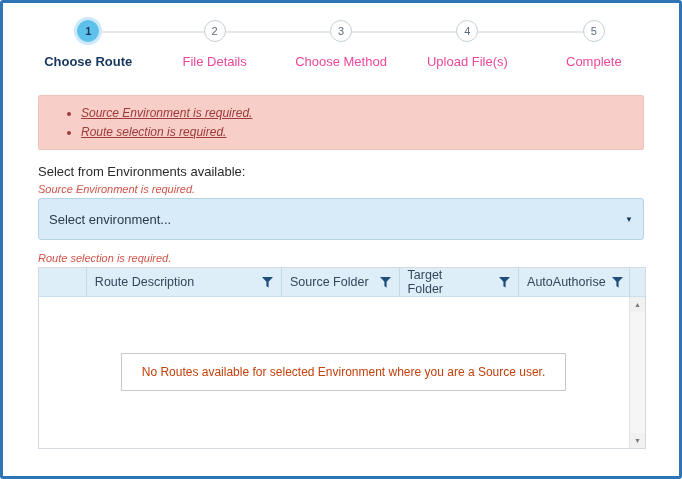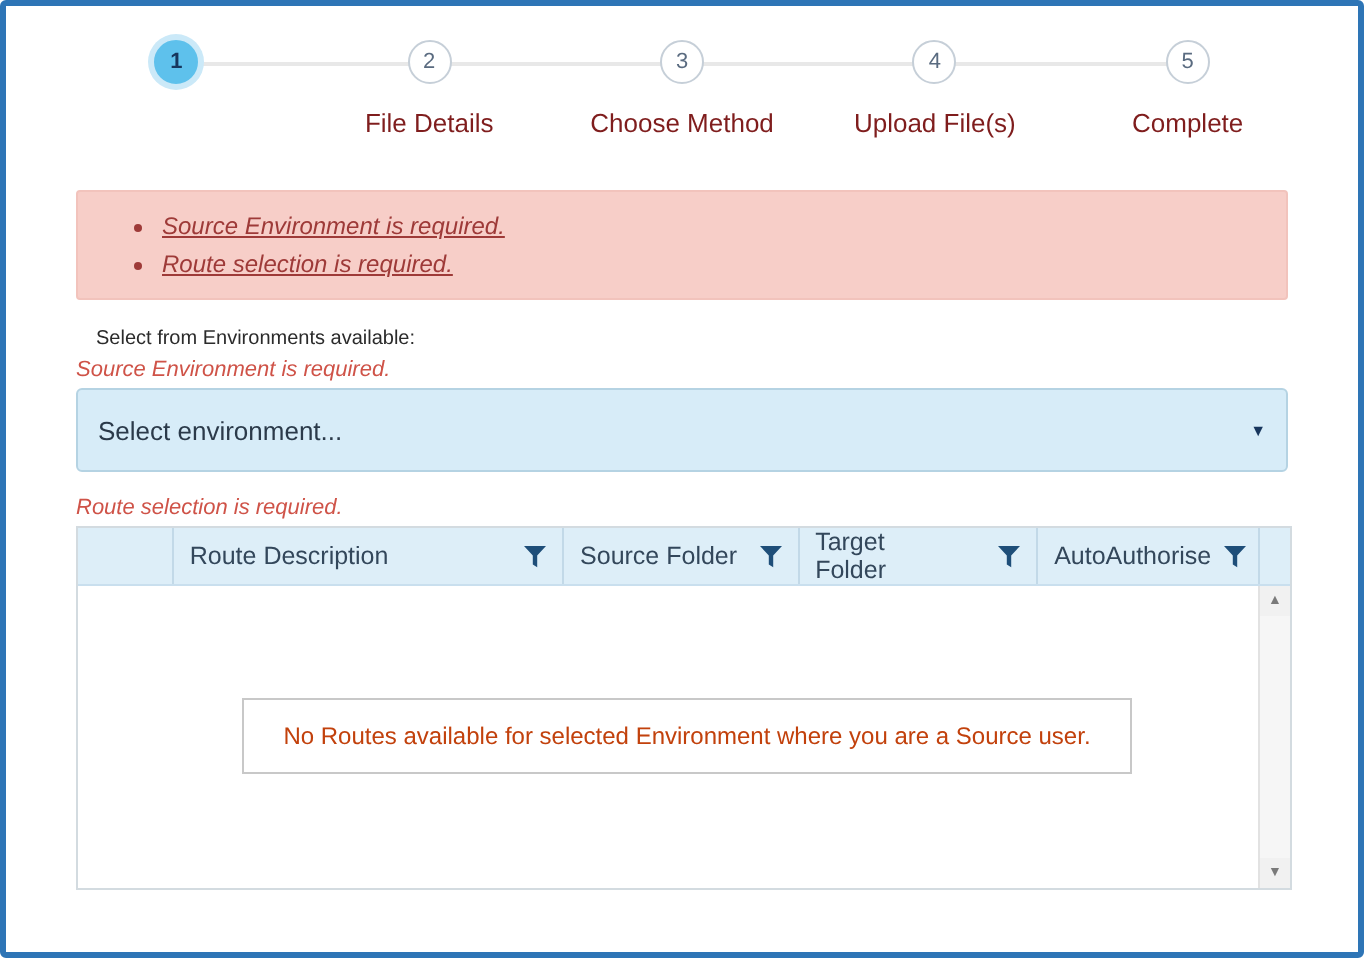--- a/index.html
+++ b/index.html
@@ -15,34 +15,34 @@
   .step { flex:1; display:flex; flex-direction:column; align-items:center; position:relative; z-index:1; cursor:pointer; }
   .circle {
     width:22px; height:22px; border-radius:50%; background:#fff; border:1px solid #c6cfd8;
     display:flex; align-items:center; justify-content:center;
     font-size:11px; color:#5a6b80;
   }
   .step.active .circle {
     background:#5ec1ec; border:1px solid #5ec1ec; color:#17365d; font-weight:bold;
     box-shadow:0 0 0 3px #cbe9f8;
   }
-  .step-label { margin-top:12px; font-size:13px; color:#7f1d1d; }
+  .step-label { margin-top:12px; font-size:13px; color:#ec4899; }
   .step.active .step-label { color:#17365d; font-weight:bold; }
 
   
   .error-box {
     margin:19px 35px 0; background:#f7cec8; border:1px solid #f2c3bc; border-radius:2px;
     padding:8px 8px 8px 0; min-height:48px;
   }
   .error-box ul { list-style:disc; margin-left:42px; }
   .error-box li { color:#9e3a38; font-size:12px; line-height:1.55; }
   .error-box li span { font-style:italic; text-decoration:underline; cursor:pointer; }
 
   
-  .env-label { margin:14px 45px 0; font-size:10px; color:#2b2b2b; }
+  .env-label { margin:14px 35px 0; font-size:13px; color:#2b2b2b; }
   .field-error { margin:4px 35px 0; font-size:11px; font-style:italic; color:#cf5348; }
   .dropdown {
     margin:3px 35px 0; height:42px; background:#d7ecf8; border:1px solid #b5d3e3; border-radius:3px;
     display:flex; align-items:center; justify-content:space-between; padding:0 10px; cursor:pointer;
   }
   .dropdown-text { font-size:13px; color:#2b3a4a; }
   .caret { font-size:8px; color:#17365d; }
 
   .route-error { margin:12px 35px 0; }
 
@@ -86,20 +86,21 @@
 
 <div class="window">
 
   <div class="stepper">
     <div class="step-line"></div>
 
     <div class="step active">
       <div class="circle">
         <span>1</span>
       </div>
+      <div class="step-label">Choose Route</div>
     </div>
 
     <div class="step">
       <div class="circle">
         <span>2</span>
       </div>
       <div class="step-label">File Details</div>
     </div>
 
     <div class="step">

